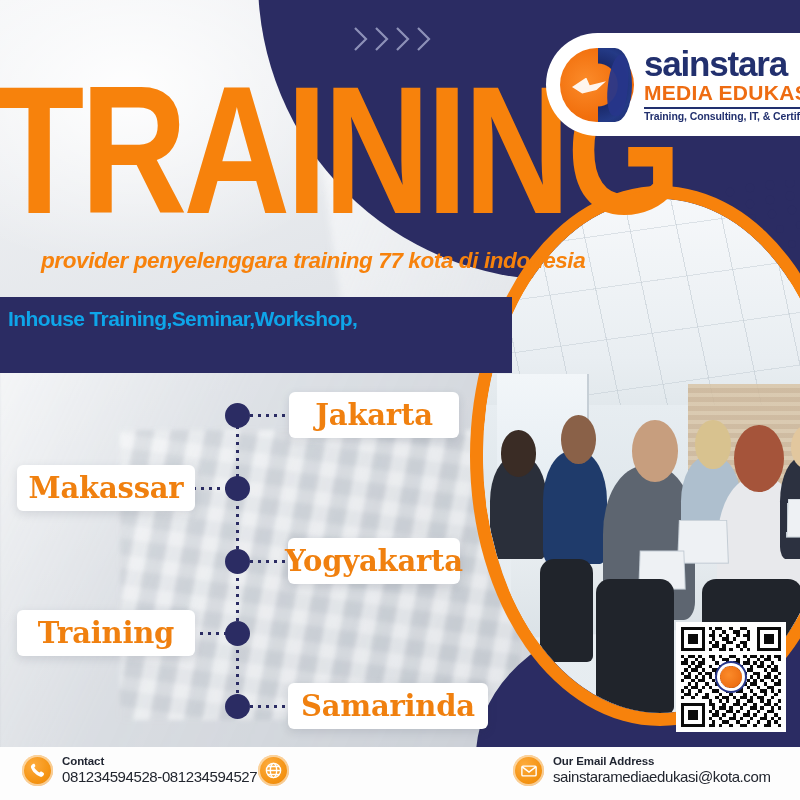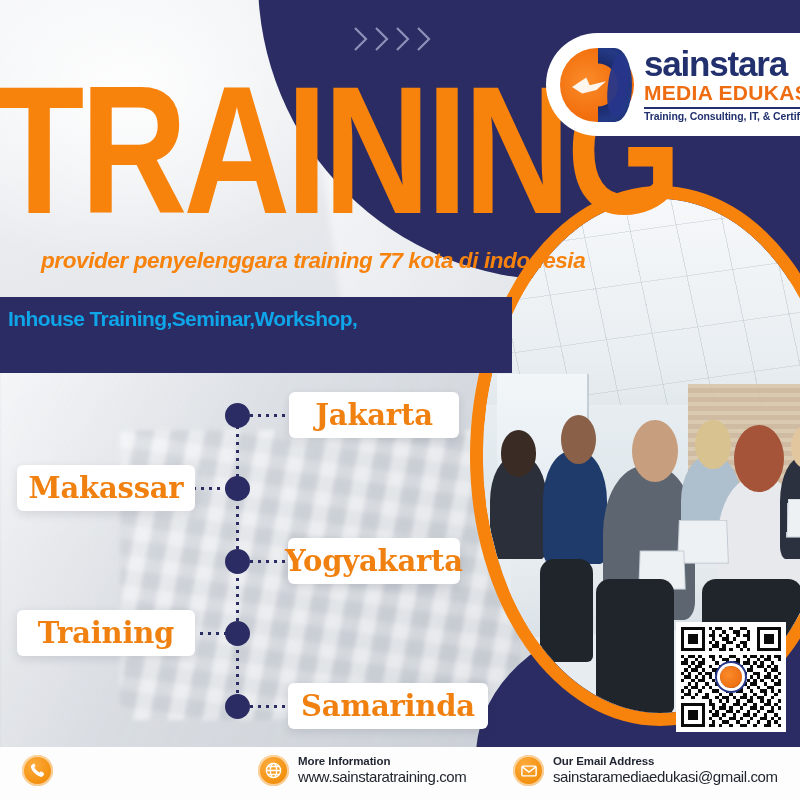--- a/index.html
+++ b/index.html
@@ -704,42 +704,42 @@
   </div>
 
   <div class="footer-white"></div>
 
   <div class="fitem" style="left:22px;">
     <span class="ficon">
       <svg width="17" height="17" viewBox="0 0 24 24" fill="#fff">
         <path d="M6.6 2.5c-.7 0-1.4.3-1.9.9L3.3 5c-.6.7-.8 1.7-.5 2.6 1 2.9 2.8 5.7 5.2 8.1 2.4 2.4 5.2 4.2 8.1 5.2.9.3 1.9.1 2.6-.5l1.6-1.4c.6-.5.9-1.2.9-1.9s-.3-1.4-.9-1.8l-2.1-1.5c-.8-.6-1.9-.5-2.6.2l-.9.9c-1.5-.9-2.9-2-4.1-3.2-1.2-1.2-2.3-2.6-3.2-4.1l.9-.9c.7-.7.8-1.8.2-2.6L7.9 2.9c-.3-.3-.8-.4-1.3-.4z"></path>
       </svg>
     </span>
+    <span class="ftxt">
+      <span class="flabel" style="display:block">Contact</span>
+      <span class="fval" style="display:block">081234594528-081234594527</span>
+    </span>
   </div>
 
   <div class="fitem" style="left:258px;">
     <span class="ficon">
       <svg width="19" height="19" viewBox="0 0 24 24" fill="none" stroke="#fff" stroke-width="1.7">
         <circle cx="12" cy="12" r="9"></circle>
         <ellipse cx="12" cy="12" rx="4" ry="9"></ellipse>
         <path d="M3 12h18M4.5 7h15M4.5 17h15"></path>
       </svg>
     </span>
-    <span class="ftxt">
-      <span class="flabel" style="display:block">More Information</span>
-      <span class="fval" style="display:block">www.sainstaratraining.com</span>
-    </span>
   </div>
 
   <div class="fitem" style="left:513px;">
     <span class="ficon">
       <svg width="18" height="18" viewBox="0 0 24 24" fill="none" stroke="#fff" stroke-width="1.9">
         <rect x="2.5" y="5.5" width="19" height="13" rx="1.5"></rect>
         <path d="M3 6.5l9 7 9-7"></path>
       </svg>
     </span>
     <span class="ftxt">
       <span class="flabel" style="display:block">Our Email Address</span>
-      <span class="fval" style="display:block">sainstaramediaedukasi@gmail.com</span>
+      <span class="fval" style="display:block">sainstaramediaedukasi@kota.com</span>
     </span>
   </div>
 
 </div>
 
 </body></html>

